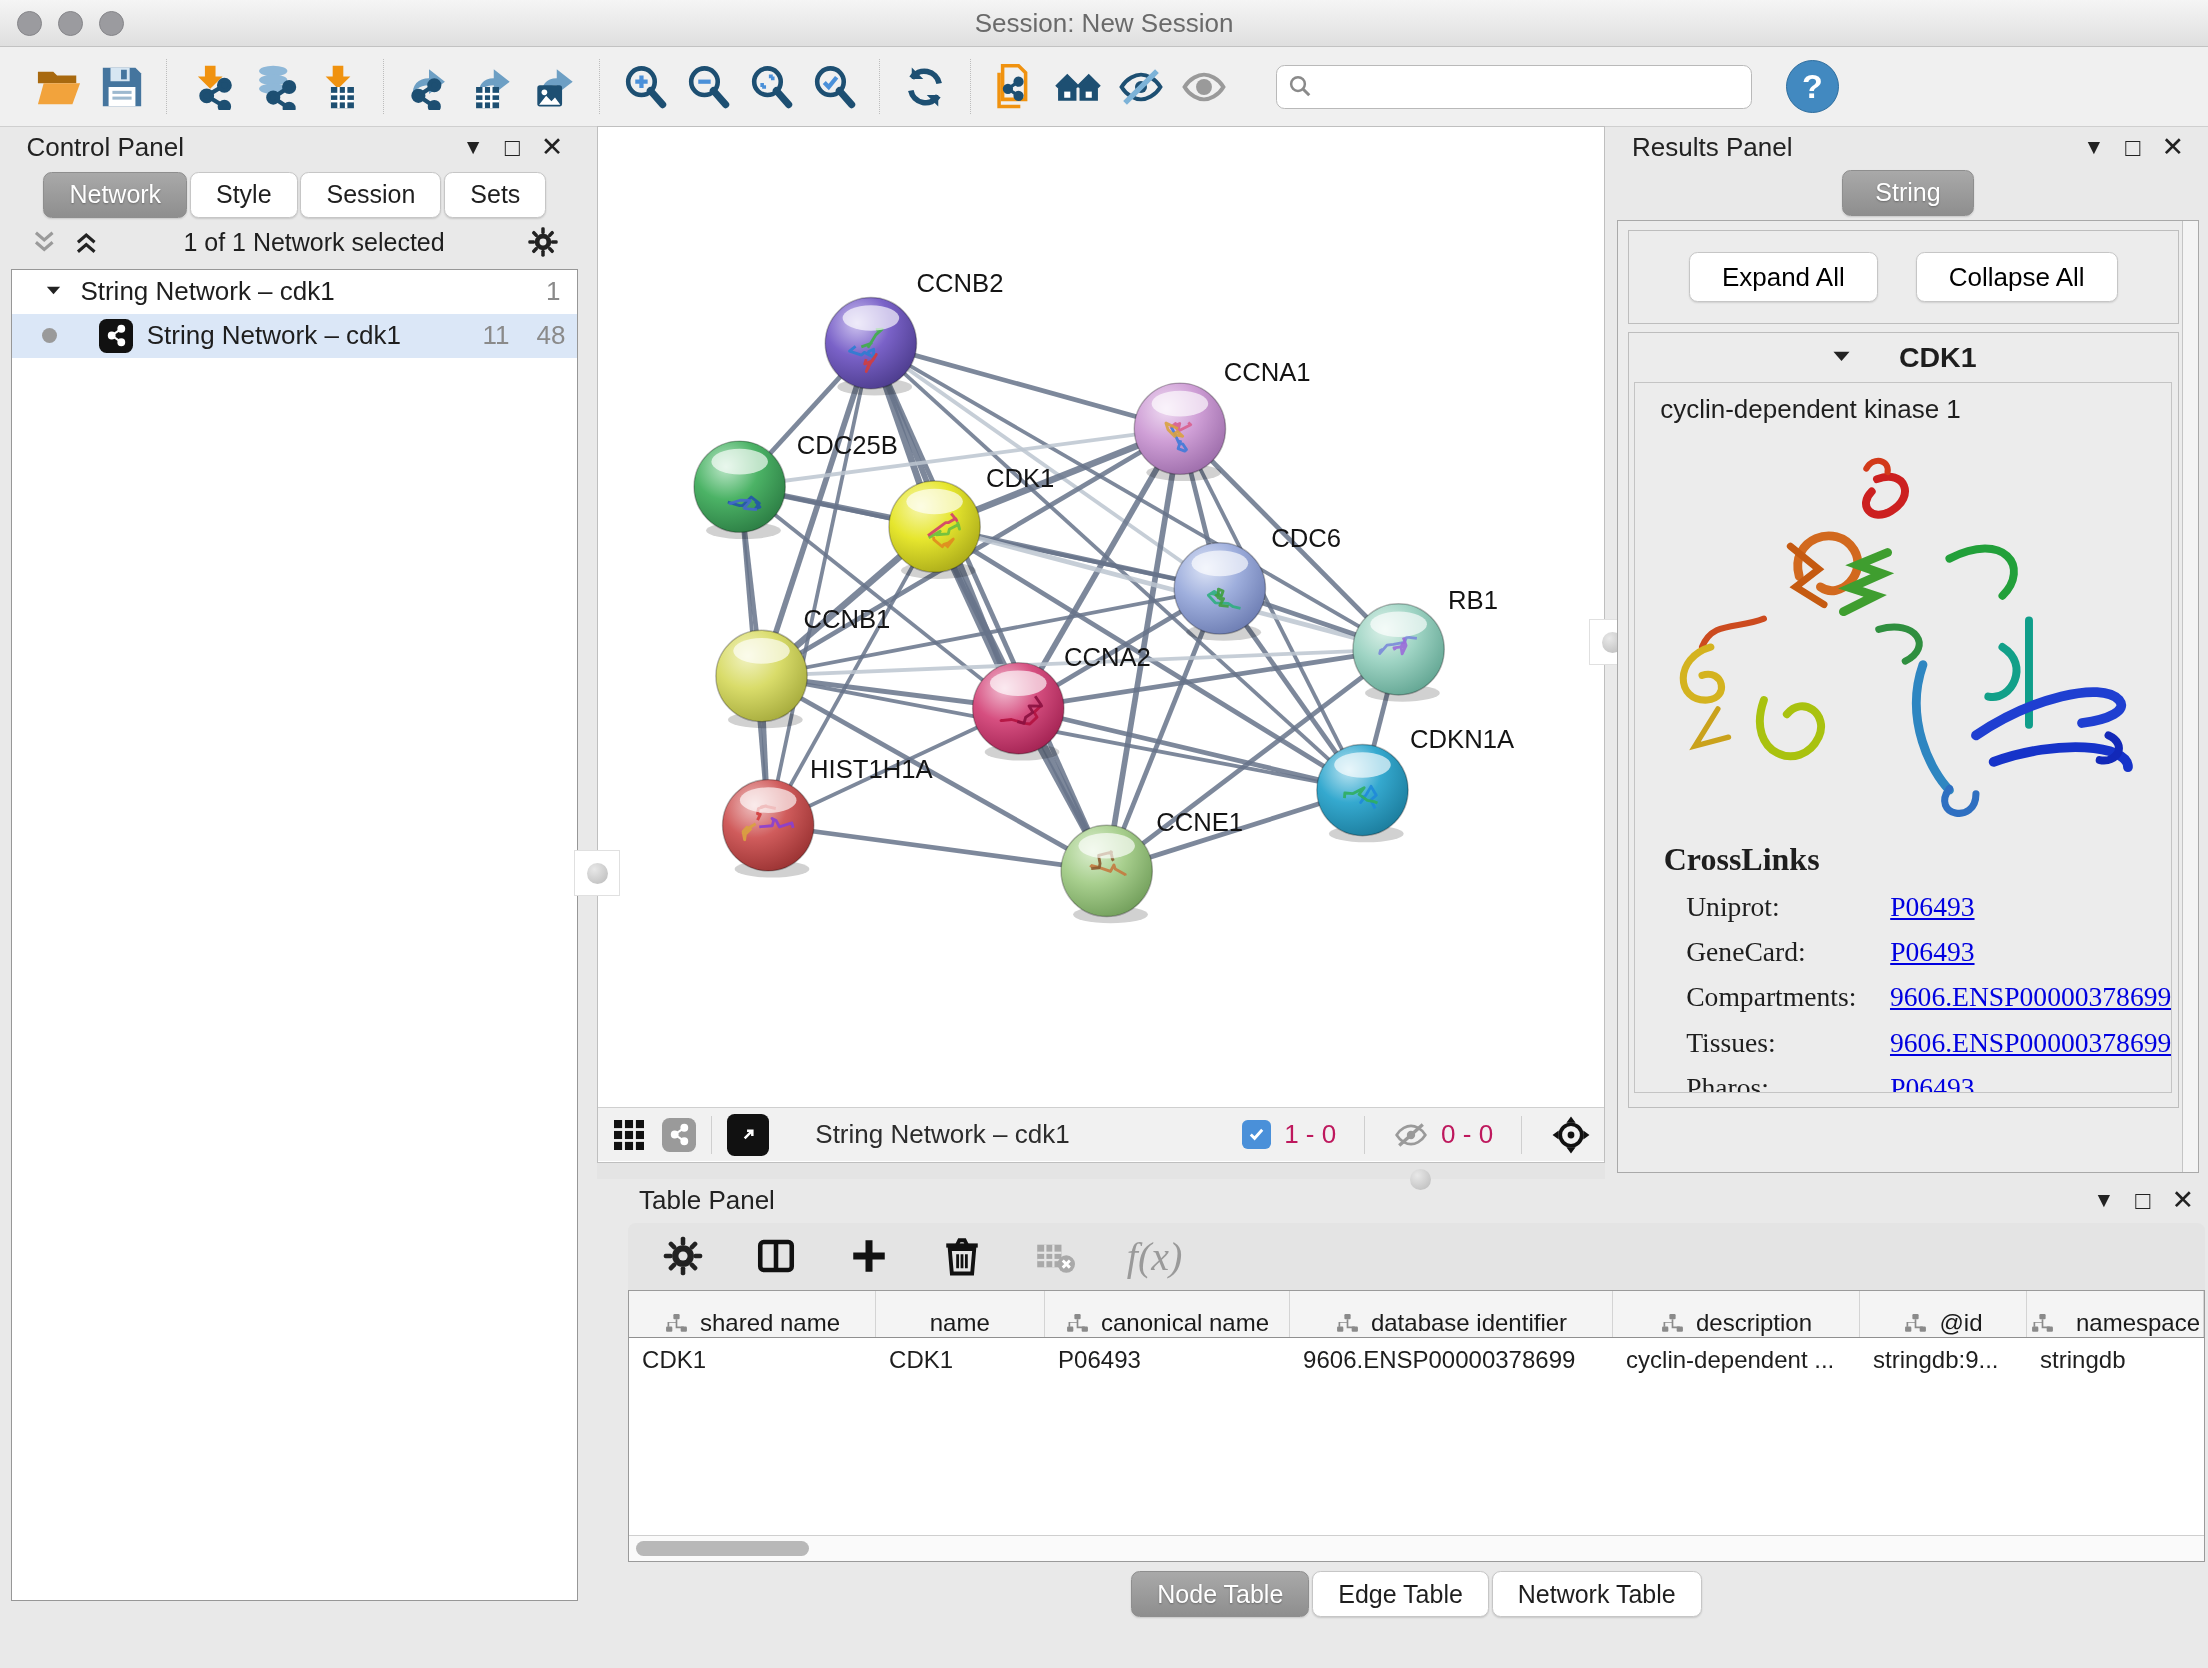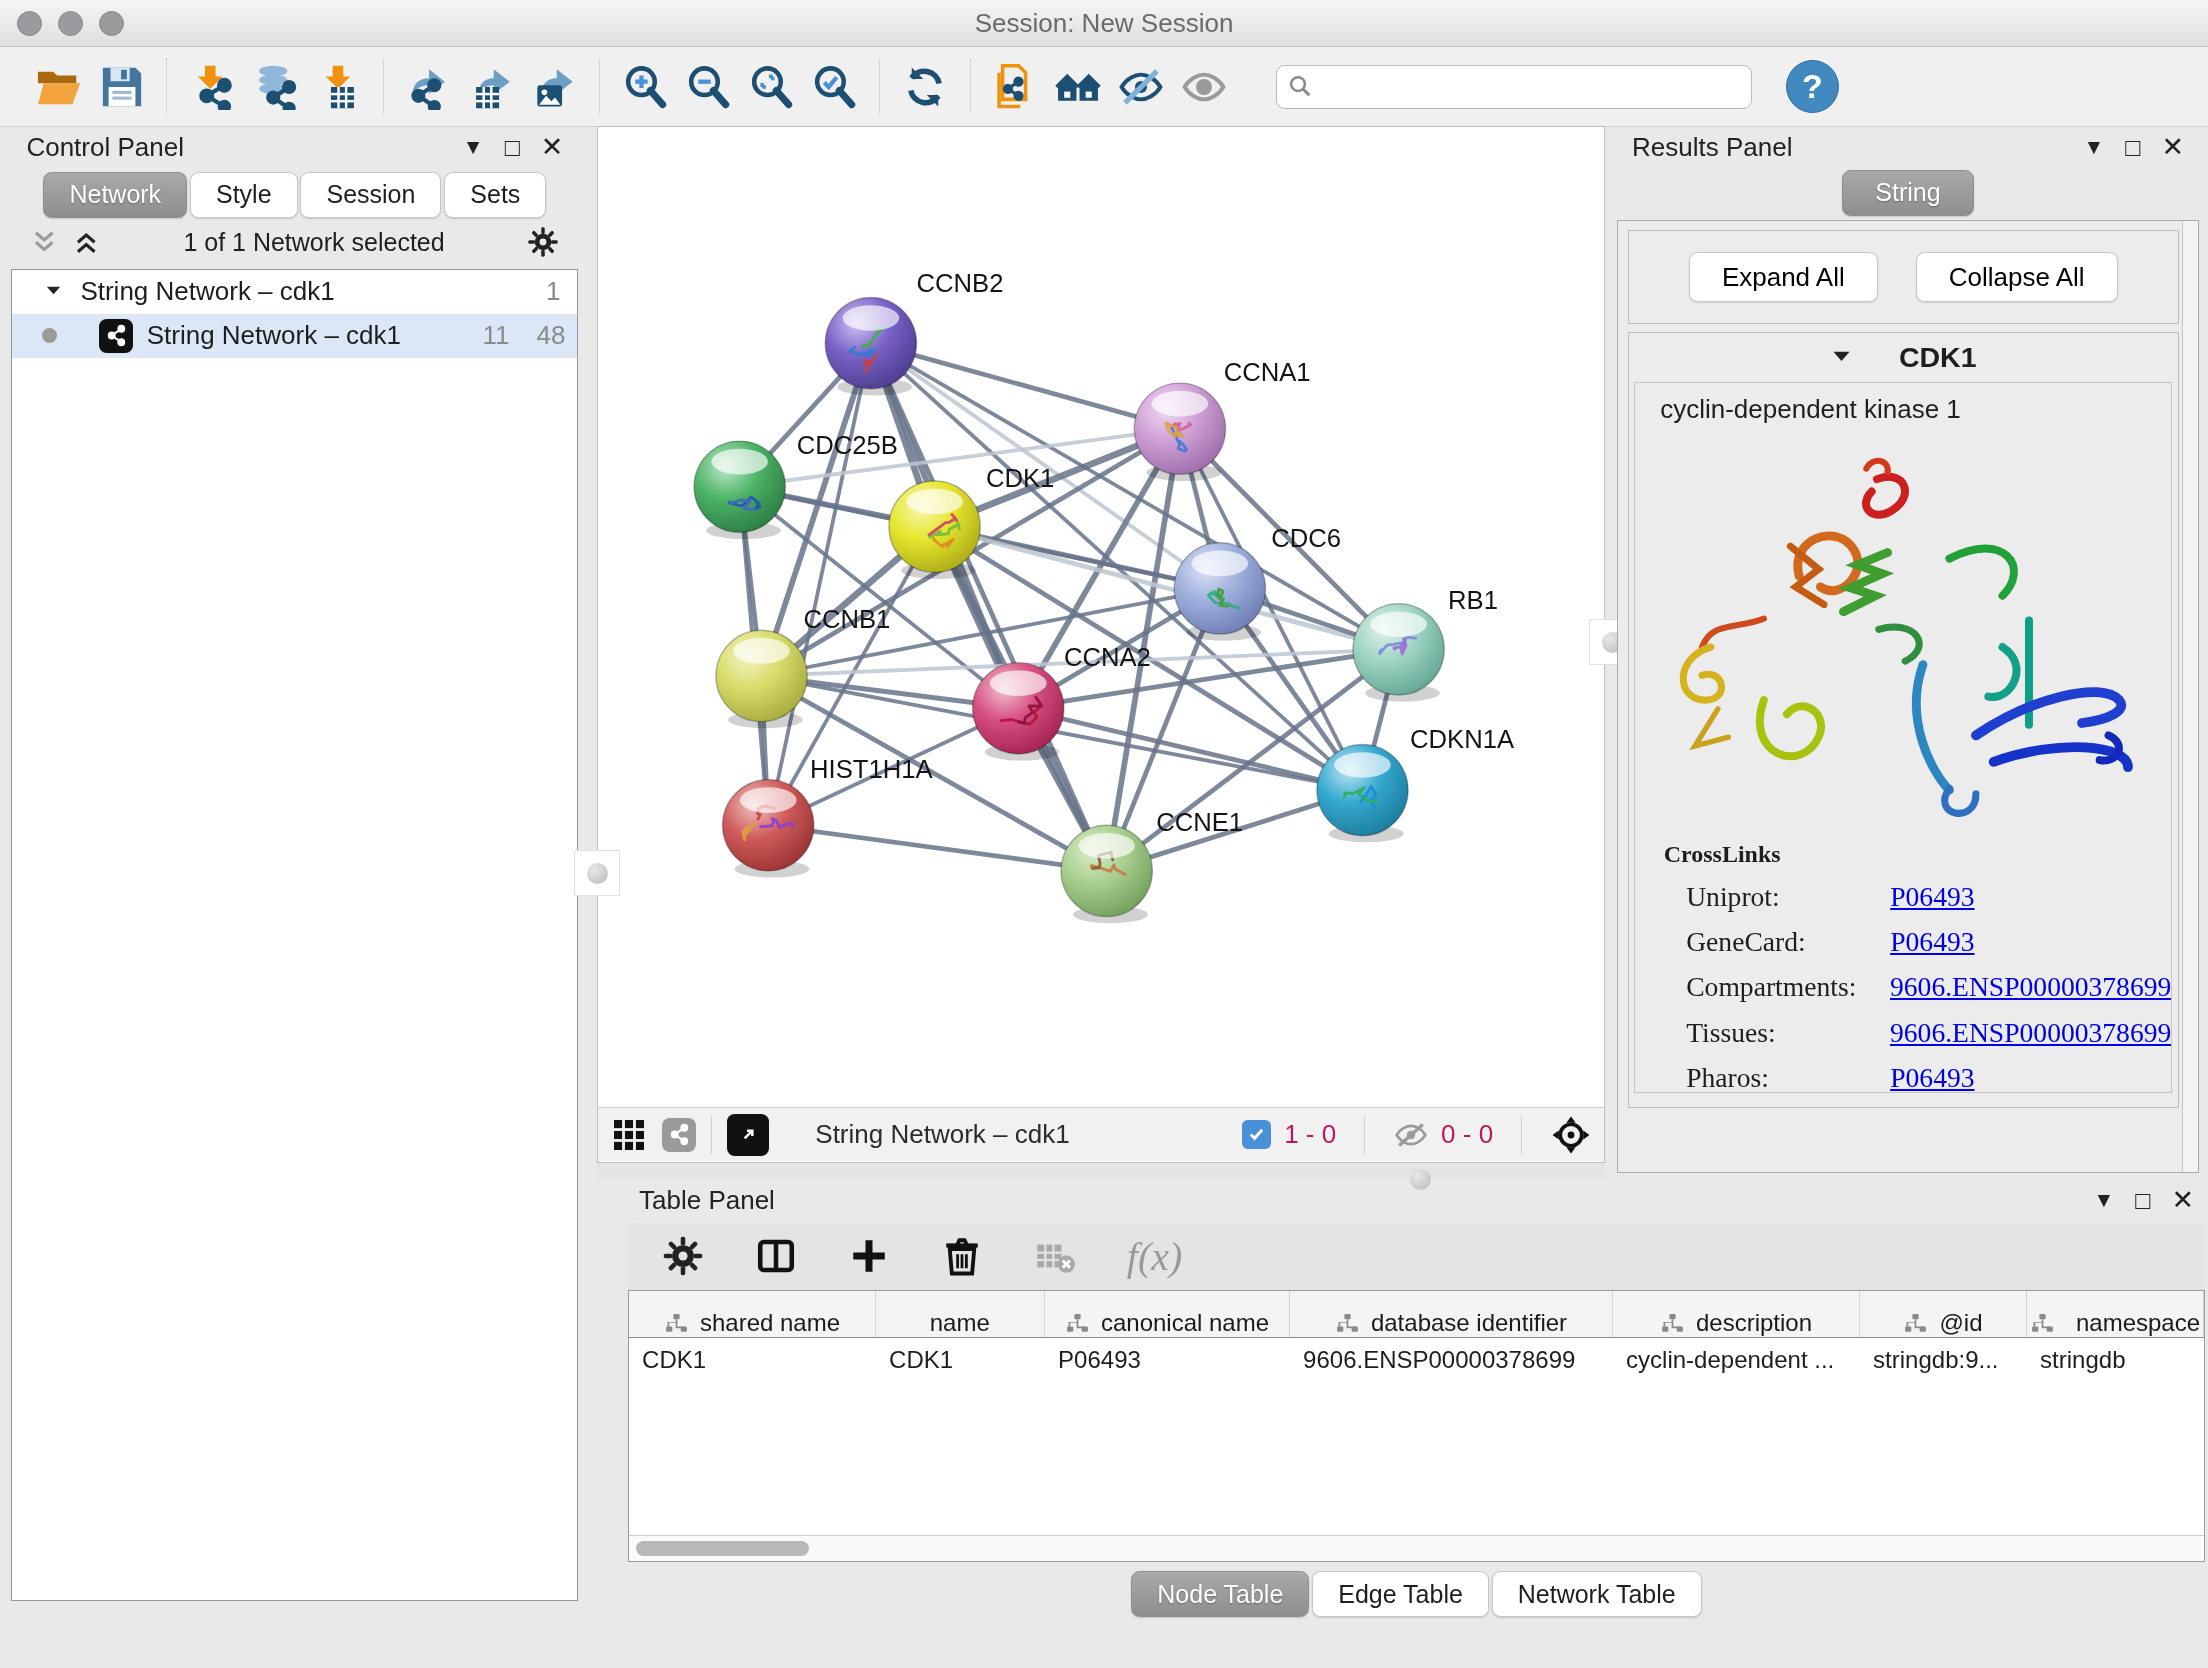--- a/index.html
+++ b/index.html
@@ -66,21 +66,21 @@
   .rp-scroll{position:absolute;right:0;top:0;bottom:0;width:15px;background:#f4f4f4;border-left:1px solid #c4c4c4;}
   .rp-buttons{border:1px solid #bdbdbd;background:#ececec;display:flex;justify-content:center;gap:38px;
               padding:21px 0;}
   .rp-btn{background:#fff;border:1px solid #c6c6c6;border-radius:8.6px;font-size:26px;padding:8.6px 32px;
           box-shadow:0 1px 1.9px rgba(0,0,0,.12);}
   .rp-section{border:1px solid #bdbdbd;margin-top:7.6px;background:#ececec;height:776px;box-sizing:border-box;}
   .rp-sec-head{height:49px;display:flex;align-items:center;justify-content:center;gap:46px;font-size:28.5px;font-weight:bold;}
   .rp-sec-body{border:1px solid #c4c4c4;margin:0 5.7px 5.7px 5.7px;background:#ececec;height:711px;box-sizing:border-box;overflow:hidden;}
   .rp-desc{font-size:26px;padding:11.4px 0 0 25px;}
   .protein{display:block;margin:17px auto 0 auto;}
-  .xl-title{font-family:"Liberation Serif","DejaVu Serif",serif;font-weight:bold;font-size:24px;padding:19px 0 5.7px 28.5px;}
+  .xl-title{font-family:"Liberation Serif","DejaVu Serif",serif;font-weight:bold;font-size:32px;padding:19px 0 5.7px 28.5px;}
   .xl-row{display:flex;font-family:"Liberation Serif","DejaVu Serif",serif;font-size:27.6px;padding:6.7px 0 6.7px 51px;}
   .xl-label{width:204px;}
   .xl-value a{color:#0000e0;text-decoration:underline;}
   
   #table-panel{position:absolute;left:624px;top:1179px;width:1585px;height:438px;display:flex;flex-direction:column;}
   .tp-toolbar{margin:1.9px 3.8px 0 3.8px;background:#e4e4e4;border-radius:7.6px 7.6px 0 0;height:67px;
               display:flex;align-items:center;gap:51px;padding-left:34px;}
   .tp-toolbar svg{width:42px;height:42px;}
   .fx{font-family:"Liberation Serif","DejaVu Serif",serif;font-style:italic;font-size:40px;color:#9a9a9a;}
   .tblbox{margin:0 3.8px;background:#fff;border:1px solid #9a9a9a;flex:1;display:flex;flex-direction:column;overflow:hidden;}

